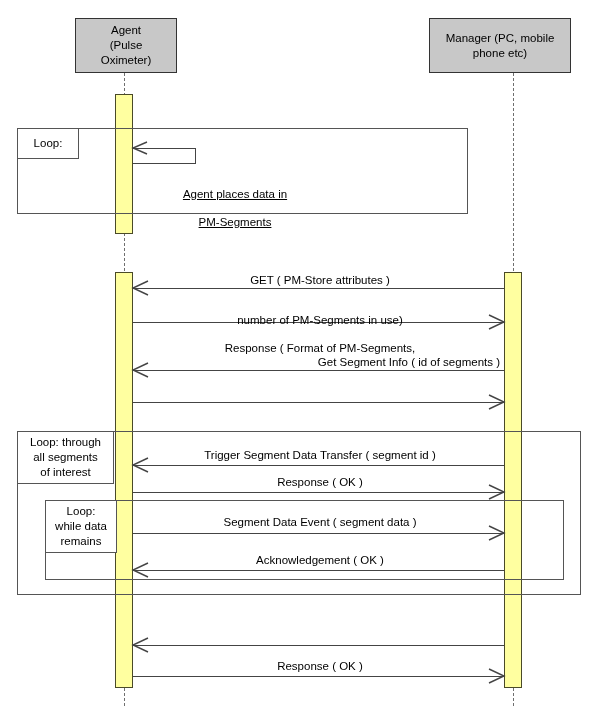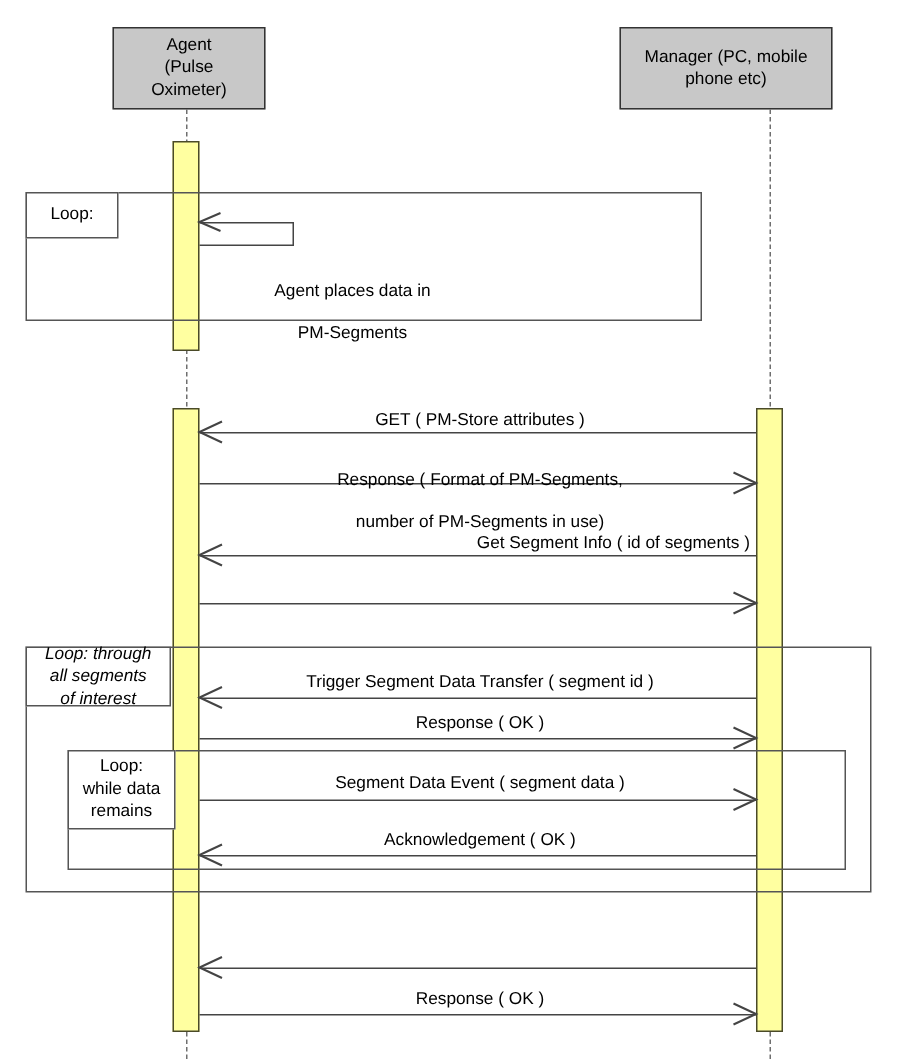--- a/index.html
+++ b/index.html
@@ -52,79 +52,79 @@
   <div class="activation" style="left:115px;top:94px;width:18px;height:140px;"></div>
   <div class="activation" style="left:115px;top:272px;width:18px;height:416px;"></div>
   <div class="activation" style="left:504px;top:272px;width:18px;height:416px;"></div>
 
   <div class="actor-box" style="left:75px;top:18px;width:102px;height:55px;">
     <div>
       <div>Agent</div>
       <div>(Pulse Oximeter)</div>
     </div>
   </div>
-  <div class="actor-box" style="left:413px;top:18px;width:142px;height:55px;">
+  <div class="actor-box" style="left:429px;top:18px;width:142px;height:55px;">
     <div>
       <div>Manager (PC, mobile</div>
       <div>phone etc)</div>
     </div>
   </div>
 
   <div class="frag" style="left:17px;top:128px;width:451px;height:86px;"></div>
   <div class="frag-label" style="left:17px;top:128px;width:62px;height:31px;">
     <div>Loop:</div>
   </div>
 
   <div class="selfcall" style="left:133px;top:148px;width:63px;height:16px;"></div>
   <div class="arrowhead" style="left:133px;top:148px;">
     <svg width="20" height="16" viewBox="0 0 20 16">
       <polyline points="14,-6 0,0 14,6" fill="none" stroke="#444" stroke-width="1.4"></polyline>
     </svg>
   </div>
-  <div class="msg-label" style="left:135px;top:173px;width:200px;">
+  <div class="msg-label" style="left:135px;top:173px;width:200px;text-decoration:underline;">
     <div>Agent places data in</div>
     <div>PM-Segments</div>
   </div>
 
   <div class="msg-line" style="left:133px;top:288px;width:371px;"></div>
   <div class="arrowhead" style="left:133px;top:288px;">
     <svg width="20" height="16" viewBox="0 0 20 16">
       <polyline points="15,-7 0,0 15,7" fill="none" stroke="#444" stroke-width="1.4"></polyline>
     </svg>
   </div>
   <div class="msg-label" style="left:140px;top:273px;width:360px;">GET ( PM-Store attributes )</div>
 
   <div class="msg-line" style="left:133px;top:322px;width:371px;"></div>
   <div class="arrowhead" style="left:504px;top:322px;">
     <svg width="20" height="16" viewBox="0 0 20 16">
       <polyline points="-15,-7 0,0 -15,7" fill="none" stroke="#444" stroke-width="1.4"></polyline>
     </svg>
   </div>
   <div class="msg-label" style="left:140px;top:299px;width:360px;">
+    <div>number of PM-Segments in use)</div>
     <div>Response ( Format of PM-Segments,</div>
-    <div>number of PM-Segments in use)</div>
   </div>
 
   <div class="msg-line" style="left:133px;top:370px;width:371px;"></div>
   <div class="arrowhead" style="left:133px;top:370px;">
     <svg width="20" height="16" viewBox="0 0 20 16">
       <polyline points="15,-7 0,0 15,7" fill="none" stroke="#444" stroke-width="1.4"></polyline>
     </svg>
   </div>
   <div class="msg-label" style="left:140px;top:355px;width:360px;text-align:right;">Get Segment Info ( id of segments )</div>
 
   <div class="msg-line" style="left:133px;top:402px;width:371px;"></div>
   <div class="arrowhead" style="left:504px;top:402px;">
     <svg width="20" height="16" viewBox="0 0 20 16">
       <polyline points="-15,-7 0,0 -15,7" fill="none" stroke="#444" stroke-width="1.4"></polyline>
     </svg>
   </div>
 
   <div class="frag" style="left:17px;top:431px;width:564px;height:164px;"></div>
-  <div class="frag-label" style="left:17px;top:431px;width:97px;height:40px;font-style:italic;">
+  <div class="frag-label" style="left:17px;top:431px;width:97px;height:53px;">
     <div>
       <div>Loop: through</div>
       <div>all segments</div>
       <div>of interest</div>
     </div>
   </div>
 
   <div class="msg-line" style="left:133px;top:465px;width:371px;"></div>
   <div class="arrowhead" style="left:133px;top:465px;">
     <svg width="20" height="16" viewBox="0 0 20 16">

